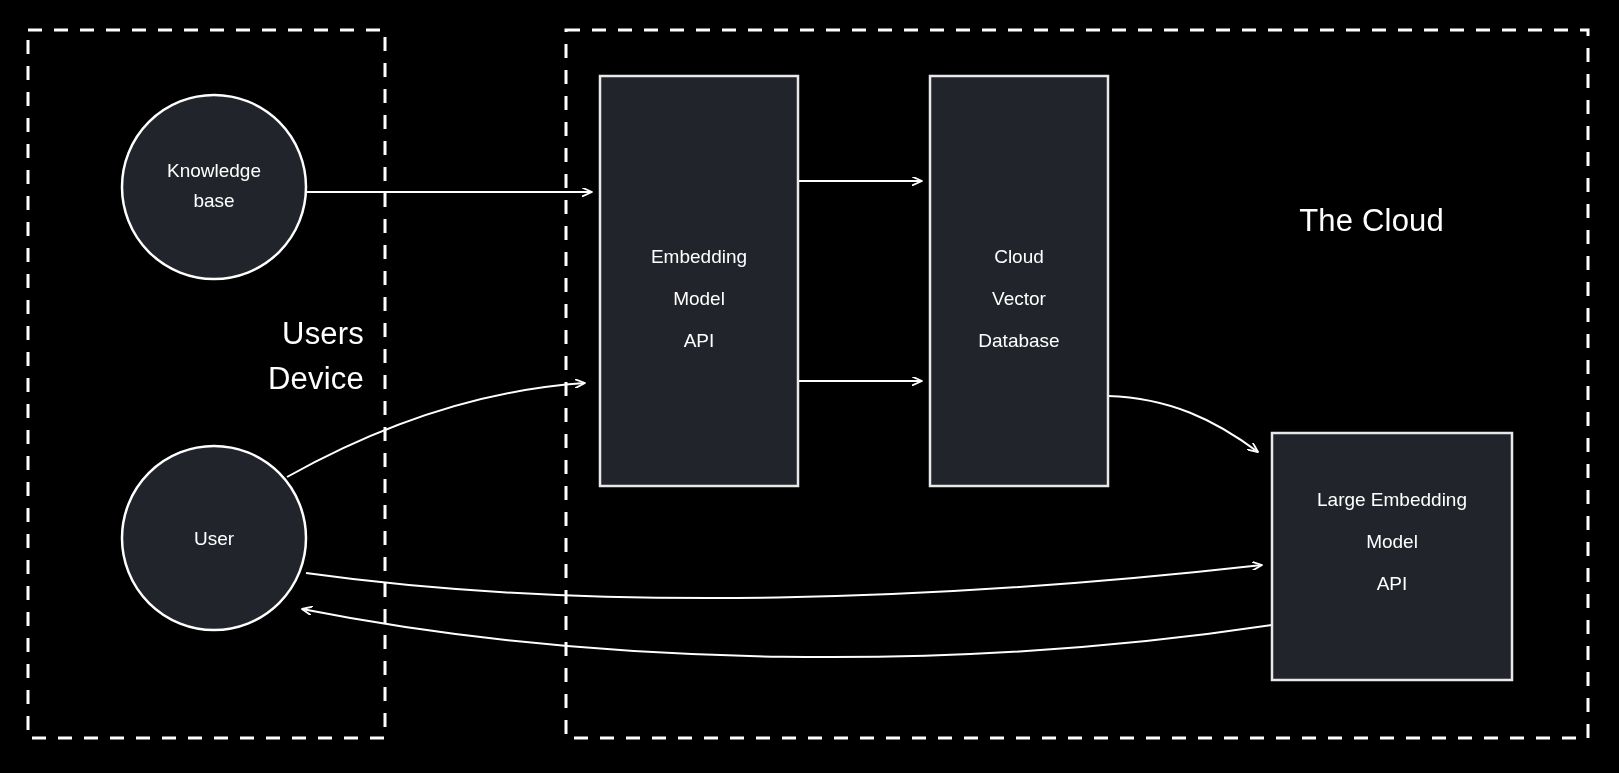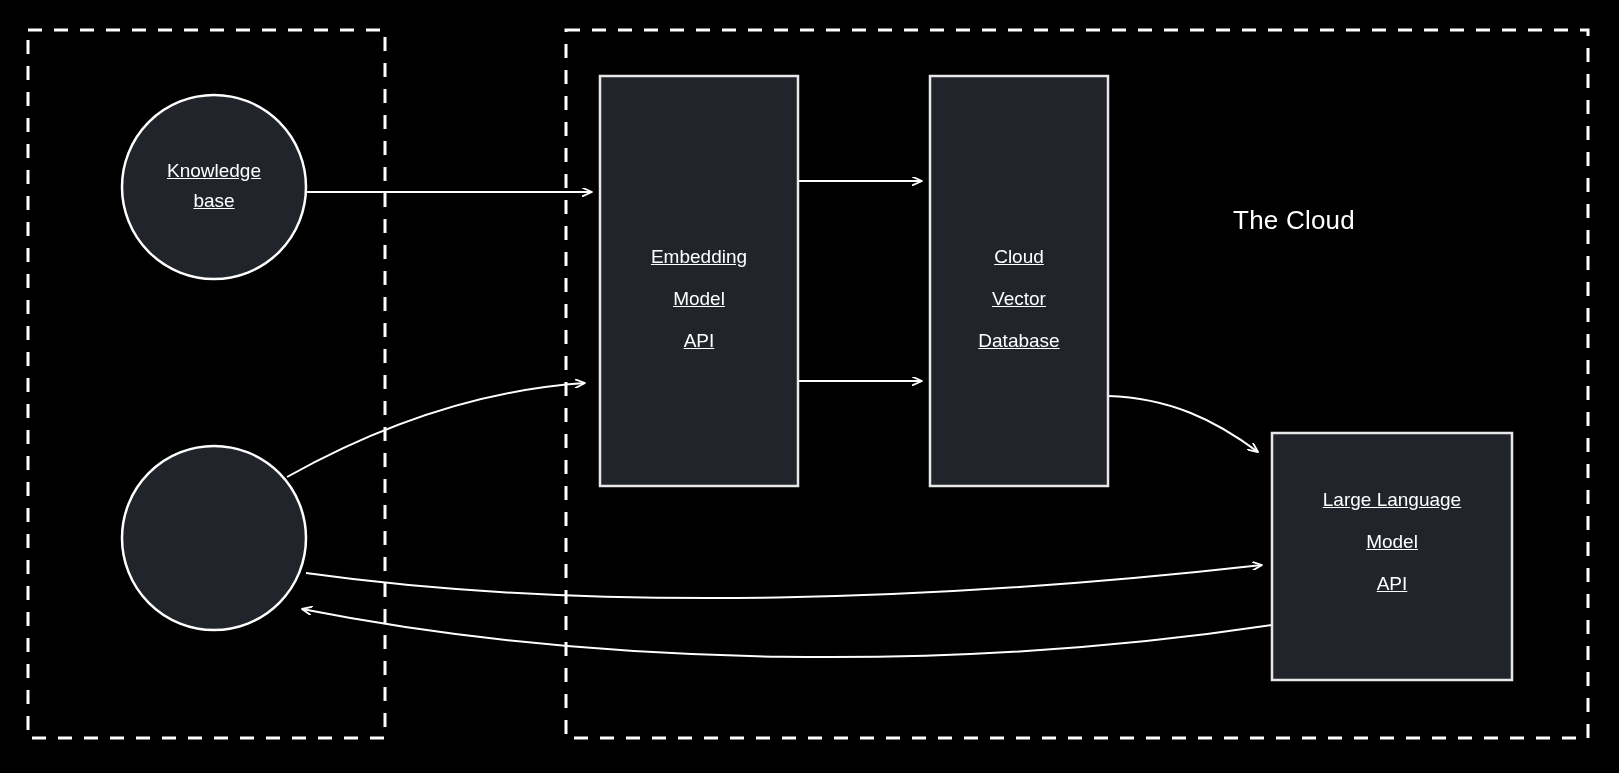--- a/index.html
+++ b/index.html
@@ -20,34 +20,33 @@
     position: absolute;
     top: 0;
     left: 0;
     width: 1619px;
     height: 773px;
   }
   .zone-label {
     position: absolute;
     color: #ffffff;
     font-family: "Liberation Sans", sans-serif;
-    font-size: 26px;
+    font-size: 31px;
     line-height: 45px;
-    text-align: center;
+    text-align: right;
     white-space: pre-line;
     letter-spacing: 0.2px;
   }
   .node-label {
     position: absolute;
     color: #ffffff;
     font-family: "Liberation Sans", sans-serif;
     text-align: center;
     white-space: pre-line;
     pointer-events: none;
-    text-decoration: underline;
   }
   .node-label.circle-kb {
     font-size: 19px;
     line-height: 30px;
   }
   .node-label.circle-user {
     font-size: 19px;
     line-height: 30px;
   }
   .node-label.box-text {
@@ -92,29 +91,32 @@
     <rect x="600" y="76" width="198" height="410" fill="#21242b" stroke="#e8e8e8" stroke-width="2.5"></rect>
 
     <rect x="930" y="76" width="178" height="410" fill="#21242b" stroke="#e8e8e8" stroke-width="2.5"></rect>
 
     <rect x="1272" y="433" width="240" height="247" fill="#21242b" stroke="#e8e8e8" stroke-width="2.5"></rect>
   </svg>
 
   <div class="node-label circle-kb" style="left:114px; top:156px; width:200px;">Knowledge
 base</div>
 
+  <div class="node-label circle-user" style="left:114px; top:524px; width:200px;">User</div>
 
   <div class="node-label box-text" style="left:600px; top:236px; width:198px;">Embedding
 Model
 API</div>
 
   <div class="node-label box-text" style="left:930px; top:236px; width:178px;text-align:center;">Cloud
 Vector
 Database</div>
 
-  <div class="node-label box-text" style="left:1262px; top:479px; width:260px;">Large Language
+  <div class="node-label box-text" style="left:1262px; top:479px; width:260px;">Large Embedding
 Model
 API</div>
 
+  <div class="zone-label" style="left:64px; top:311px; width:300px;">Users
+Device</div>
 
   <div class="zone-label" style="left:1144px; top:198px; width:300px;">The Cloud</div>
 
 </div>
 
 </body></html>

